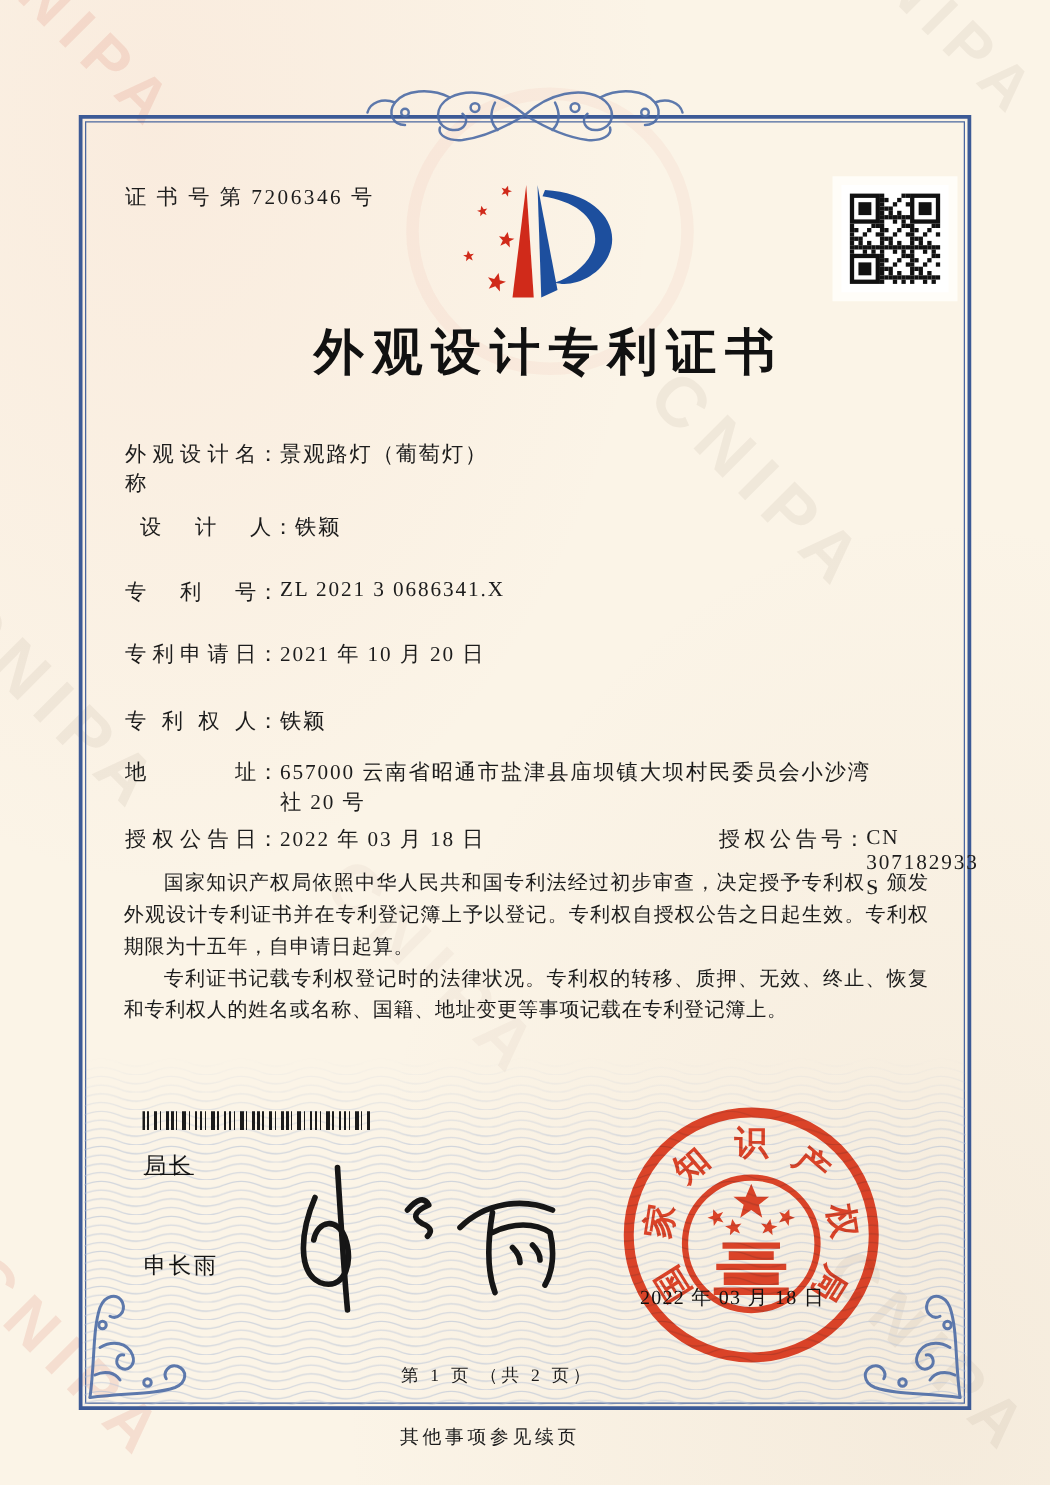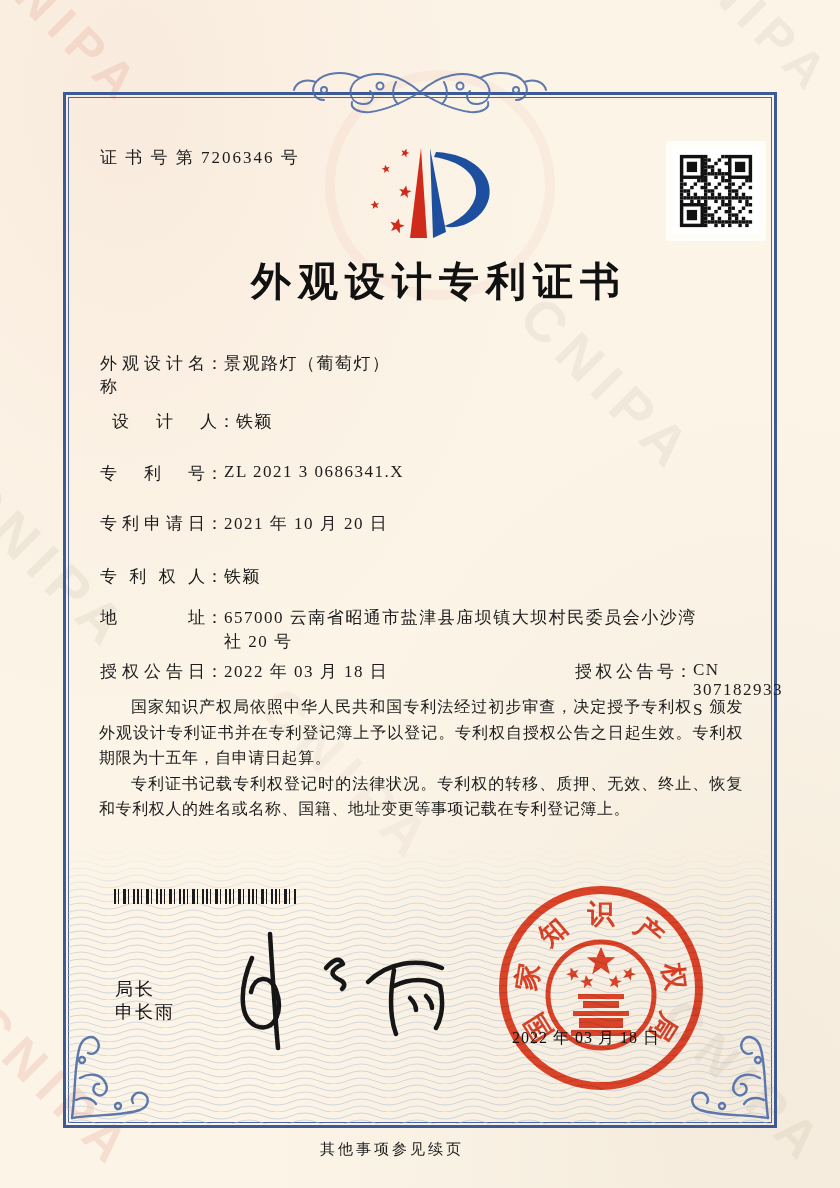--- a/index.html
+++ b/index.html
@@ -113,21 +113,21 @@
       #1b1b1b 4px 5px, transparent 5px 9px,
       #1b1b1b 9px 12px, transparent 12px 14px,
       #1b1b1b 14px 15px, transparent 15px 19px,
       #1b1b1b 19px 21px, transparent 21px 23px);
   }
   .signer {
     position: absolute; left:115px;
     font-family: "Liberation Sans", "DejaVu Sans", sans-serif;
     font-size: 18px; letter-spacing: 2px; color:#141414;
   }
-  .signer-title { top:977px; }
+  .signer-title { top:920px;text-decoration:underline; }
   .signer-name  { top:1000px; }
   .signature { position:absolute; left:218px; top:916px; width:240px; height:140px; }
   .seal { position:absolute; left:495px; top:882px; width:212px; height:212px; mix-blend-mode: multiply; }
   .seal-date {
     position:absolute; left:512px; top:1028px; width:180px;
     font-size:16px; letter-spacing:1px; color:#111; white-space:nowrap;
   }
   .page-footer {
     position:absolute; left:63px; top:1092px; width:670px;
     text-align:center; font-size:14px; letter-spacing:3px;
@@ -481,15 +481,16 @@
         <rect x="83" y="112" width="46" height="5"></rect>
         <rect x="88" y="119" width="36" height="7"></rect>
         <rect x="78" y="129" width="56" height="5"></rect>
         <rect x="84" y="136" width="44" height="10"></rect>
         <rect x="76" y="148" width="60" height="6"></rect>
       </g>
     </g>
   </svg>
   <div class="seal-date">2022 年 03 月 18 日</div>
 
+  <div class="page-footer">第 1 页 （共 2 页）</div>
   <div class="continuation">其他事项参见续页</div>
 
 </div>
 
 </body></html>

